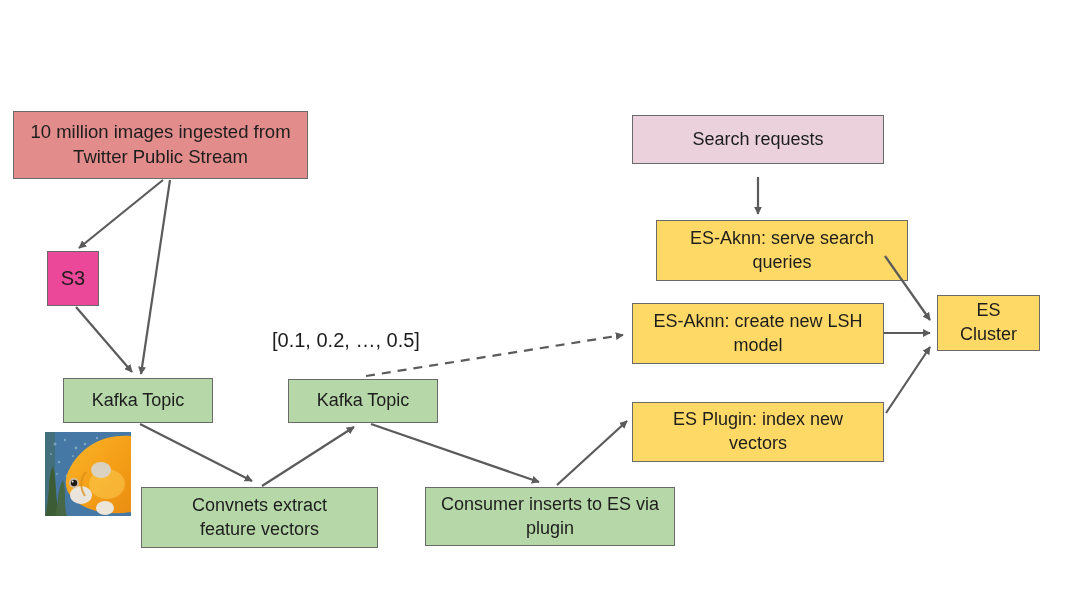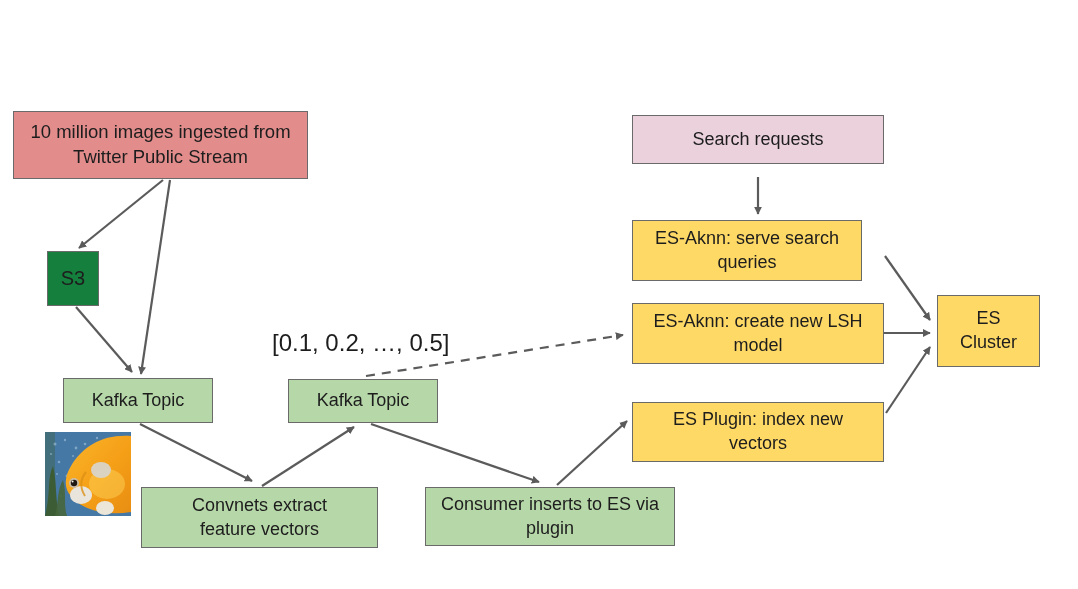--- a/index.html
+++ b/index.html
@@ -31,47 +31,47 @@
   .stack::before{transform:translate(18px,18px);z-index:-2;}
   .stack::after{transform:translate(9px,9px);z-index:-1;}
 
   .n-ingest  {left:13px; top:111px;width:295px;height:68px;font-size:18.5px;}
   .n-s3      {left:47px; top:251px;width:52px; height:55px;font-size:20px;}
   .n-kafka1  {left:63px; top:378px;width:150px;height:45px;}
   .n-kafka2  {left:288px;top:379px;width:150px;height:44px;}
   .n-convnets{left:141px;top:487px;width:237px;height:61px;padding:2px 26px;}
   .n-consumer{left:425px;top:487px;width:250px;height:59px;}
   .n-search  {left:632px;top:115px;width:252px;height:49px;}
-  .n-serve   {left:632px;top:220px;width:230px;height:61px;}
+  .n-serve   {left:656px;top:220px;width:252px;height:61px;}
   .n-lsh     {left:632px;top:303px;width:252px;height:61px;}
   .n-plugin  {left:632px;top:385px;width:252px;height:60px;margin-top:17px;}
-  .n-cluster {left:937px;top:295px;width:103px;height:72px;padding:0 14px;}
+  .n-cluster {left:937px;top:295px;width:103px;height:56px;padding:0 14px;}
 
   .annotation{
     position:absolute;left:272px;top:329px;
-    font-size:24px;color:#1d1d1d;white-space:nowrap;
+    font-size:20px;color:#1d1d1d;white-space:nowrap;
   }
   .arrow-layer{
     position:absolute;left:0;top:0;width:1078px;height:589px;
     pointer-events:none;
   }
   .fish{
     position:absolute;left:45px;top:432px;width:86px;height:84px;
   }
 </style>
 </head>
 <body>
 
 <div class="canvas">
 
 
   <div class="node n-ingest" style="background: rgb(226, 140, 140);">
       <span>10 million images ingested from Twitter Public Stream</span>
     </div>
-  <div class="node n-s3" style="background: #15803d;">
+  <div class="node n-s3" style="background: #ec4899;">
       <span>S3</span>
     </div>
   <div class="node n-kafka1" style="background: rgb(182, 215, 168);">
       <span>Kafka Topic</span>
     </div>
   <div class="node n-kafka2" style="background: rgb(182, 215, 168);">
       <span>Kafka Topic</span>
     </div>
   <div class="node n-consumer" style="background: rgb(182, 215, 168);">
       <span>Consumer inserts to ES via plugin</span>

